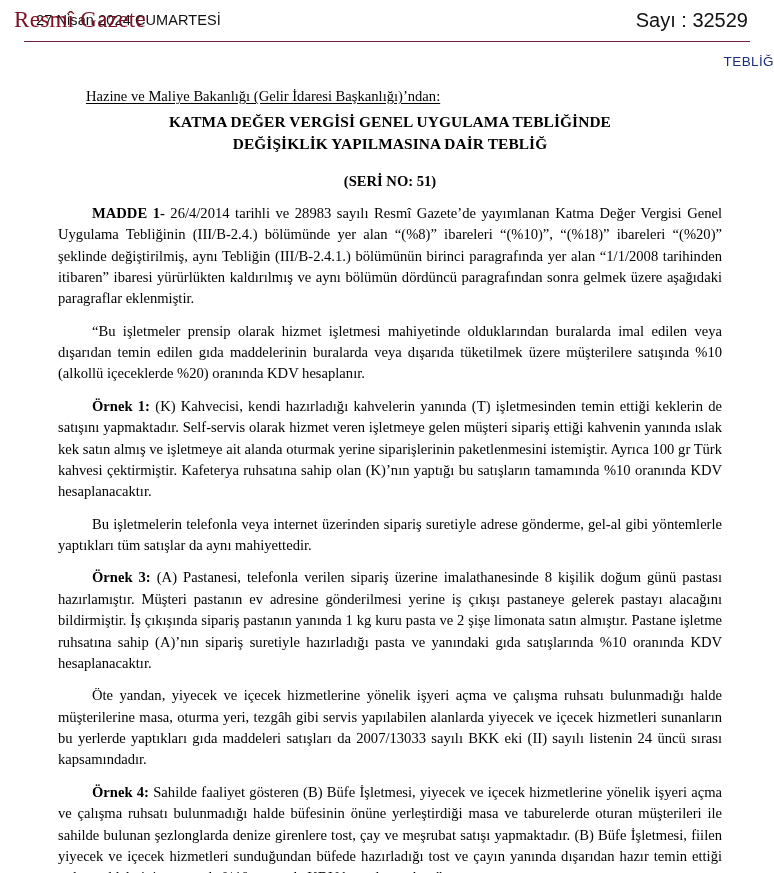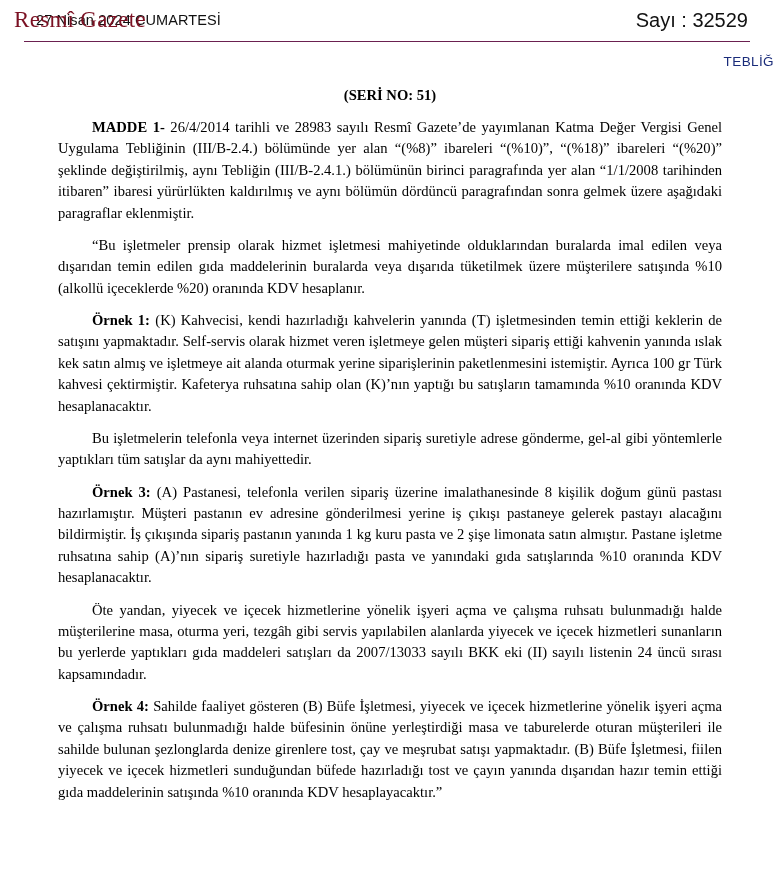--- a/index.html
+++ b/index.html
@@ -131,21 +131,26 @@
     <div class="masthead-date">27 Nisan 2024 CUMARTESİ</div>
     <div class="masthead-title">Resmî Gazete</div>
     <div class="masthead-issue">Sayı : 32529</div>
   </div>
   <div class="rule-top"></div>
 
   <div class="section-heading">TEBLİĞ</div>
 
   <div class="doc">
 
+    <div class="issuer">Hazine ve Maliye Bakanlığı (Gelir İdaresi Başkanlığı)’ndan:</div>
 
+    <div class="doc-title">
+      <span>KATMA DEĞER VERGİSİ GENEL UYGULAMA TEBLİĞİNDE</span>
+      <span class="line2">DEĞİŞİKLİK YAPILMASINA DAİR TEBLİĞ</span>
+    </div>
     <div class="doc-serial">(SERİ NO: 51)</div>
 
     <p class="para first"><span class="b">MADDE 1-</span><span> 26/4/2014 tarihli ve 28983 sayılı Resmî Gazete’de yayımlanan Katma Değer Vergisi Genel Uygulama Tebliğinin (III/B-2.4.) bölümünde yer alan “(%8)” ibareleri “(%10)”, “(%18)” ibareleri “(%20)” şeklinde değiştirilmiş, aynı Tebliğin (III/B-2.4.1.) bölümünün birinci paragrafında yer alan “1/1/2008 tarihinden itibaren” ibaresi yürürlükten kaldırılmış ve aynı bölümün dördüncü paragrafından sonra gelmek üzere aşağıdaki paragraflar eklenmiştir.</span></p>
 
     <p class="para">“Bu işletmeler prensip olarak hizmet işletmesi mahiyetinde olduklarından buralarda imal edilen veya dışarıdan temin edilen gıda maddelerinin buralarda veya dışarıda tüketilmek üzere müşterilere satışında %10 (alkollü içeceklerde %20) oranında KDV hesaplanır.</p>
 
     <p class="para"><span class="b">Örnek 1:</span><span> (K) Kahvecisi, kendi hazırladığı kahvelerin yanında (T) işletmesinden temin ettiği keklerin de satışını yapmaktadır. Self-servis olarak hizmet veren işletmeye gelen müşteri sipariş ettiği kahvenin yanında ıslak kek satın almış ve işletmeye ait alanda oturmak yerine siparişlerinin paketlenmesini istemiştir. Ayrıca 100 gr Türk kahvesi çektirmiştir. Kafeterya ruhsatına sahip olan (K)’nın yaptığı bu satışların tamamında %10 oranında KDV hesaplanacaktır.</span></p>
 
 
     <p class="para">Bu işletmelerin telefonla veya internet üzerinden sipariş suretiyle adrese gönderme, gel-al gibi yöntemlerle yaptıkları tüm satışlar da aynı mahiyettedir.</p>

